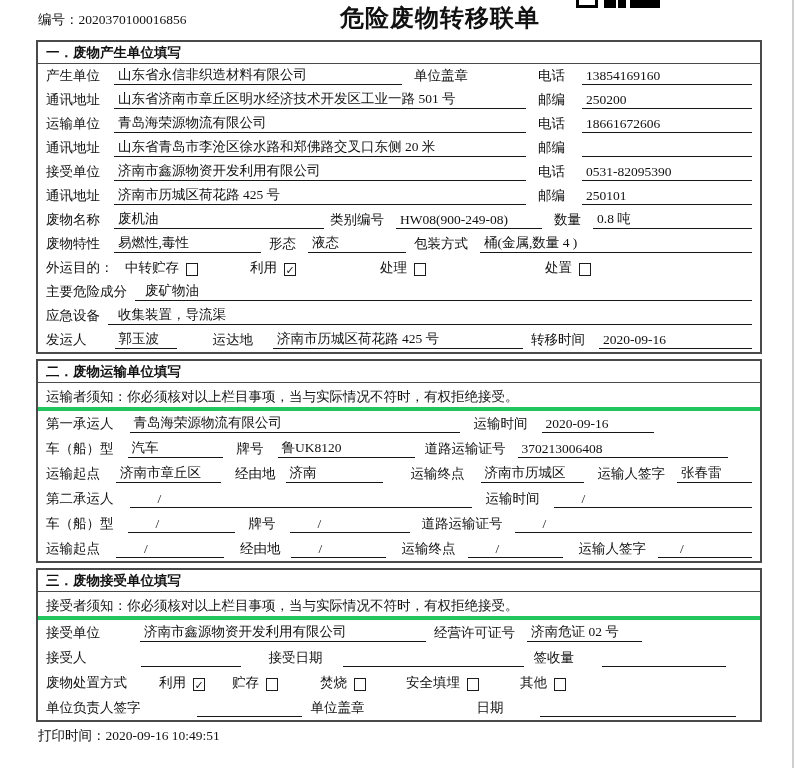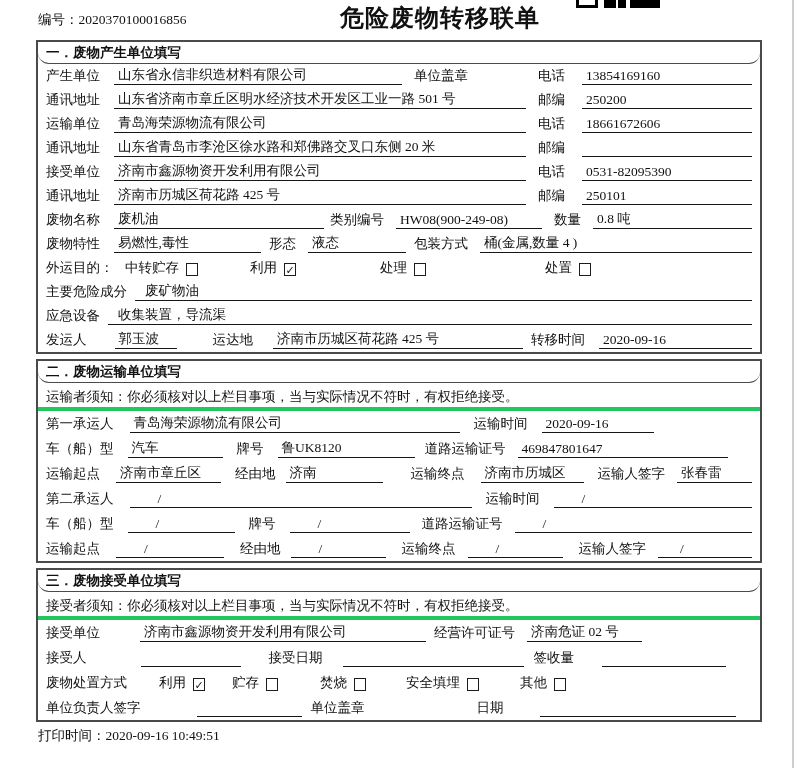--- a/index.html
+++ b/index.html
@@ -35,21 +35,20 @@
   .qr-b2 { width: 8px;  height: 8px; background: #000; margin-right: 4px; }
   .qr-b3 { width: 30px; height: 8px; background: #000; }
 
   
   .box { border: 2px solid #4a4a4a; margin-bottom: 5px; background: #fff; }
   .sec-hdr {
     height: 22px; line-height: 22px; padding: 0 8px;
     font-family: "Liberation Sans", "DejaVu Sans", sans-serif;
     font-weight: bold; font-size: 13.5px;
     border-bottom: 1px solid #4a4a4a;
-    border-radius: 11px;
   }
   .notice { height: 28px; line-height: 28px; padding: 0 8px; border-bottom: 4px solid #22c55e; white-space: nowrap; }
 
   .row {
     display: flex; align-items: flex-end;
     height: 24px; padding: 0 8px 3px 8px;
     white-space: nowrap;
   }
   .box-2 .row, .box-3 .row { height: 25px; }
 
@@ -222,21 +221,21 @@
         <span class="lbl" style="margin-left:14px;margin-right:14px">运输时间</span>
         <span class="val" style="width:112px">2020-09-16</span>
       </div>
 
       <div class="row">
         <span class="lbl" style="margin-right:14px">车（船）型</span>
         <span class="val" style="width:95px">汽车</span>
         <span class="lbl" style="margin-left:14px;margin-right:14px">牌号</span>
         <span class="val" style="width:137px">鲁UK8120</span>
         <span class="lbl" style="margin-left:10px;margin-right:12px">道路运输证号</span>
-        <span class="val" style="width:210px">469847801647</span>
+        <span class="val" style="width:210px">370213006408</span>
       </div>
 
       <div class="row">
         <span class="lbl" style="margin-right:16px">运输起点</span>
         <span class="val" style="width:105px">济南市章丘区</span>
         <span class="lbl" style="margin-left:14px;margin-right:10px">经由地</span>
         <span class="val" style="width:97px">济南</span>
         <span class="lbl" style="margin-left:28px;margin-right:16px">运输终点</span>
         <span class="val" style="width:103px">济南市历城区</span>
         <span class="lbl" style="margin-left:14px;margin-right:12px">运输人签字</span>

